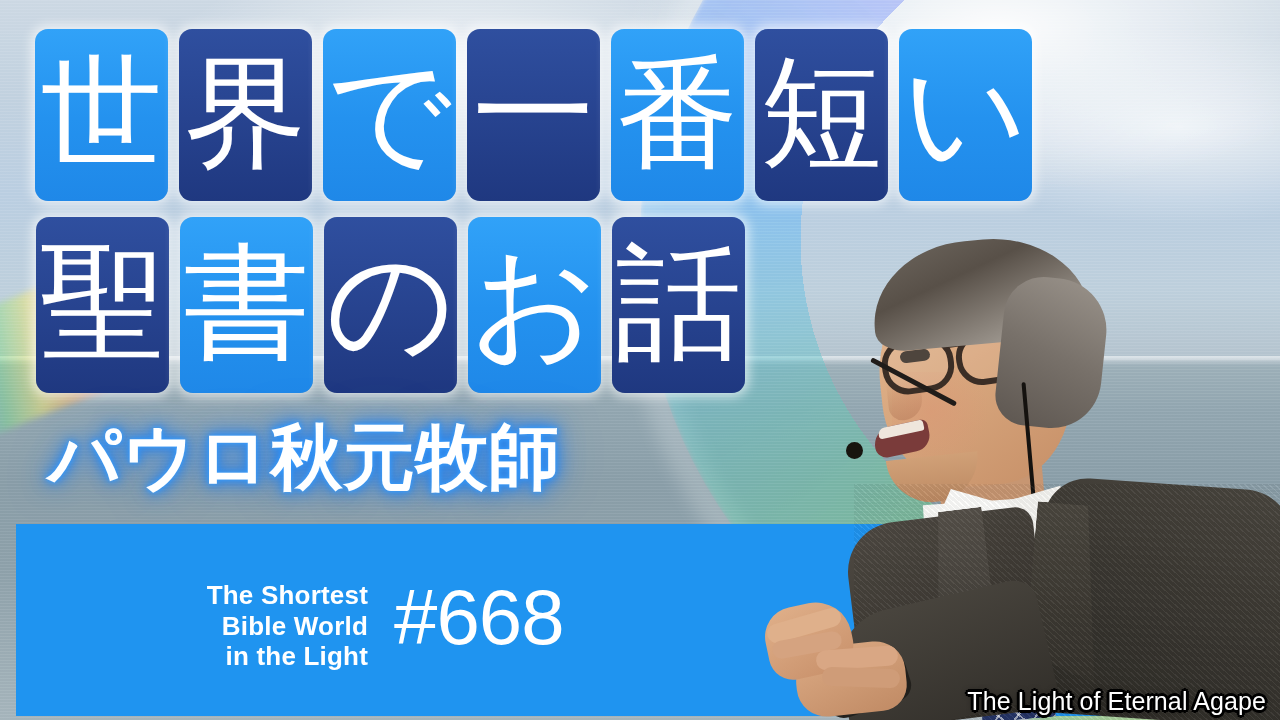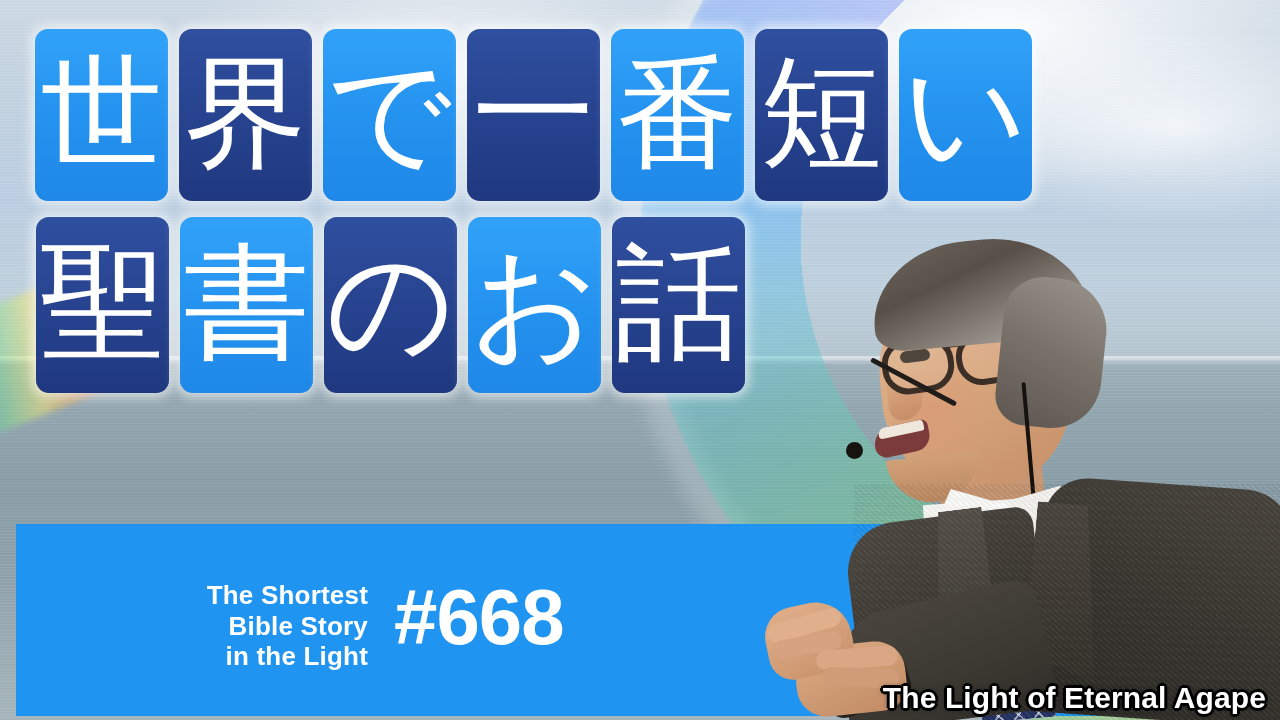--- a/index.html
+++ b/index.html
@@ -249,38 +249,38 @@
     display: flex; align-items: center;
   }
   #series-text {
     position: absolute; left: 0px; top: 56px; width: 352px;
     text-align: right; color: #ffffff;
     font-size: 26px; font-weight: 700; line-height: 1.18;
     letter-spacing: .2px;
   }
   #episode {
     position: absolute; left: 378px; top: 54px;
-    color: #ffffff; font-size: 78px; font-weight: 700; letter-spacing: -1px;
+    color: #ffffff; font-size: 78px; font-weight: 400; letter-spacing: -1px;
     line-height: 1;
   }
 
   
   #person { z-index: 6; }
   #banner { z-index: 4; }
   #credits { z-index: 8; }
 
   #credits {
     position: absolute; right: 14px; bottom: 6px;
     text-align: right; color: #ffffff; line-height: 1.06;
     text-shadow:
       -2px -2px 0 #000, 2px -2px 0 #000, -2px 2px 0 #000, 2px 2px 0 #000,
       -3px 0 0 #000, 3px 0 0 #000, 0 -3px 0 #000, 0 3px 0 #000,
       0 0 6px rgba(0,0,0,.8);
   }
-  #credits-en { font-size: 30px; font-weight: 700; letter-spacing: .1px; margin-top: 47px; }
+  #credits-en { font-size: 25px; font-weight: 400; letter-spacing: .1px; margin-top: 47px; }
   #credits-jp {
     font-family: "DejaVu Sans", "Liberation Sans", sans-serif;
     font-size: 30px; font-weight: 700; letter-spacing: .4px; margin-top: 2px;
   }
 </style>
 </head>
 <body>
 
 <div id="stage">
 
@@ -329,26 +329,27 @@
         <span>の</span>
       </div>
     <div class="tile light">
         <span>お</span>
       </div>
     <div class="tile dark">
         <span>話</span>
       </div>
   </div>
 
+  <div id="presenter">パウロ秋元牧師</div>
 
   <div id="banner">
     <div id="banner-inner">
       <div id="series-text">
         <div>The Shortest</div>
-        <div>Bible Story</div>
+        <div>Bible World</div>
         <div>in the Light</div>
       </div>
       <div id="episode">#668</div>
     </div>
   </div>
 
   <div id="person">
     <div class="p-hair-back"></div>
     <div class="p-neck"></div>
     <div class="p-ear"></div>

